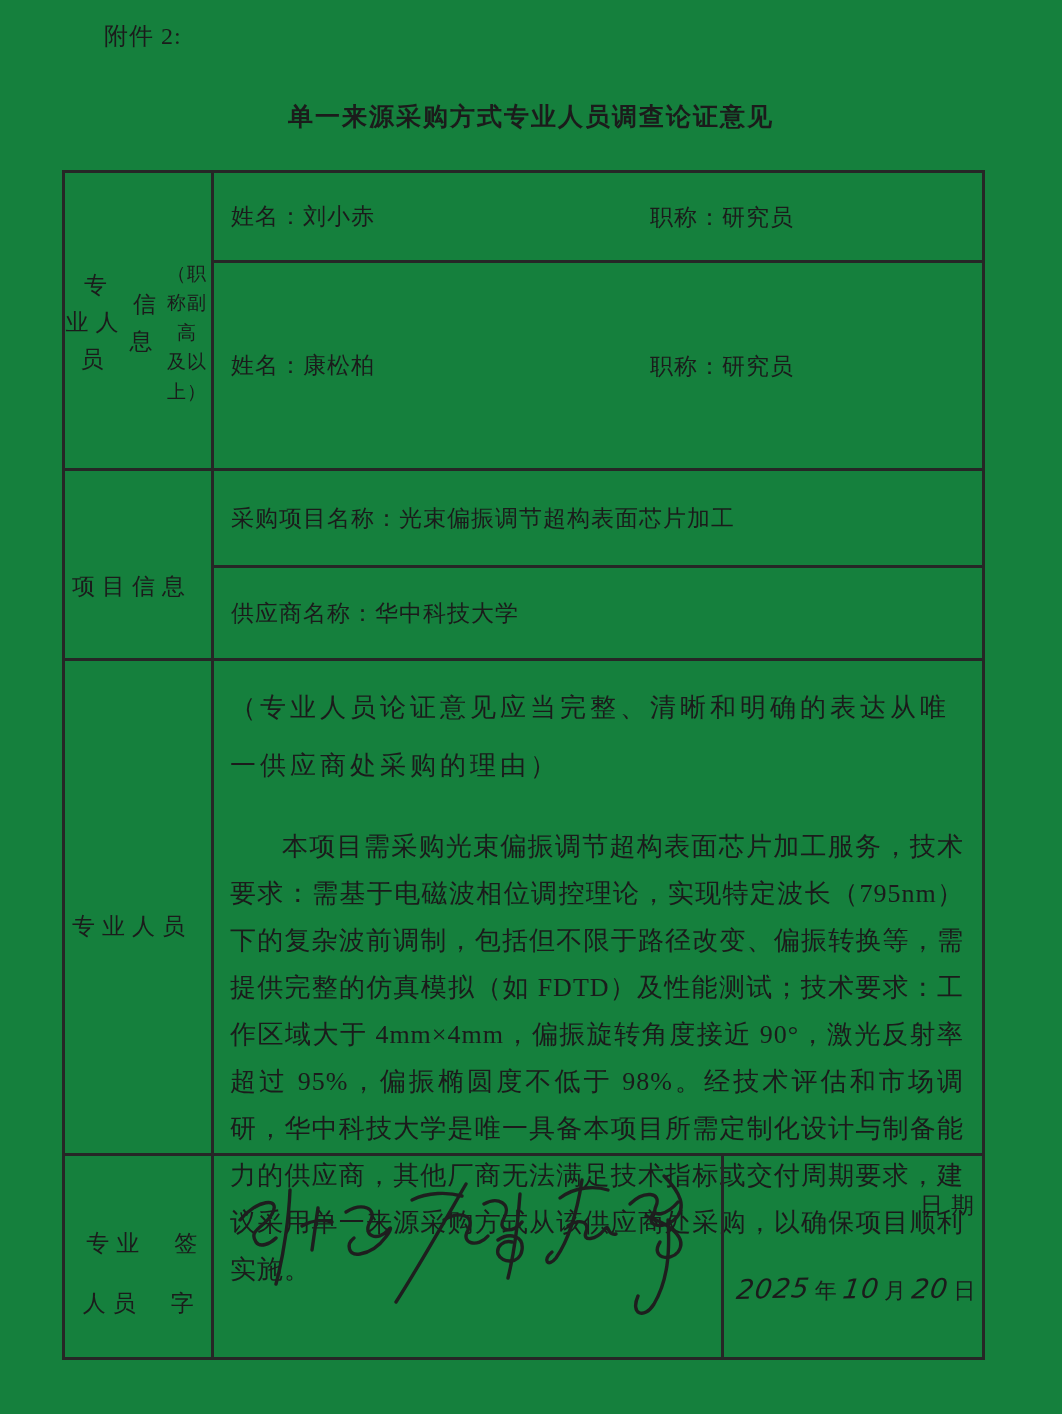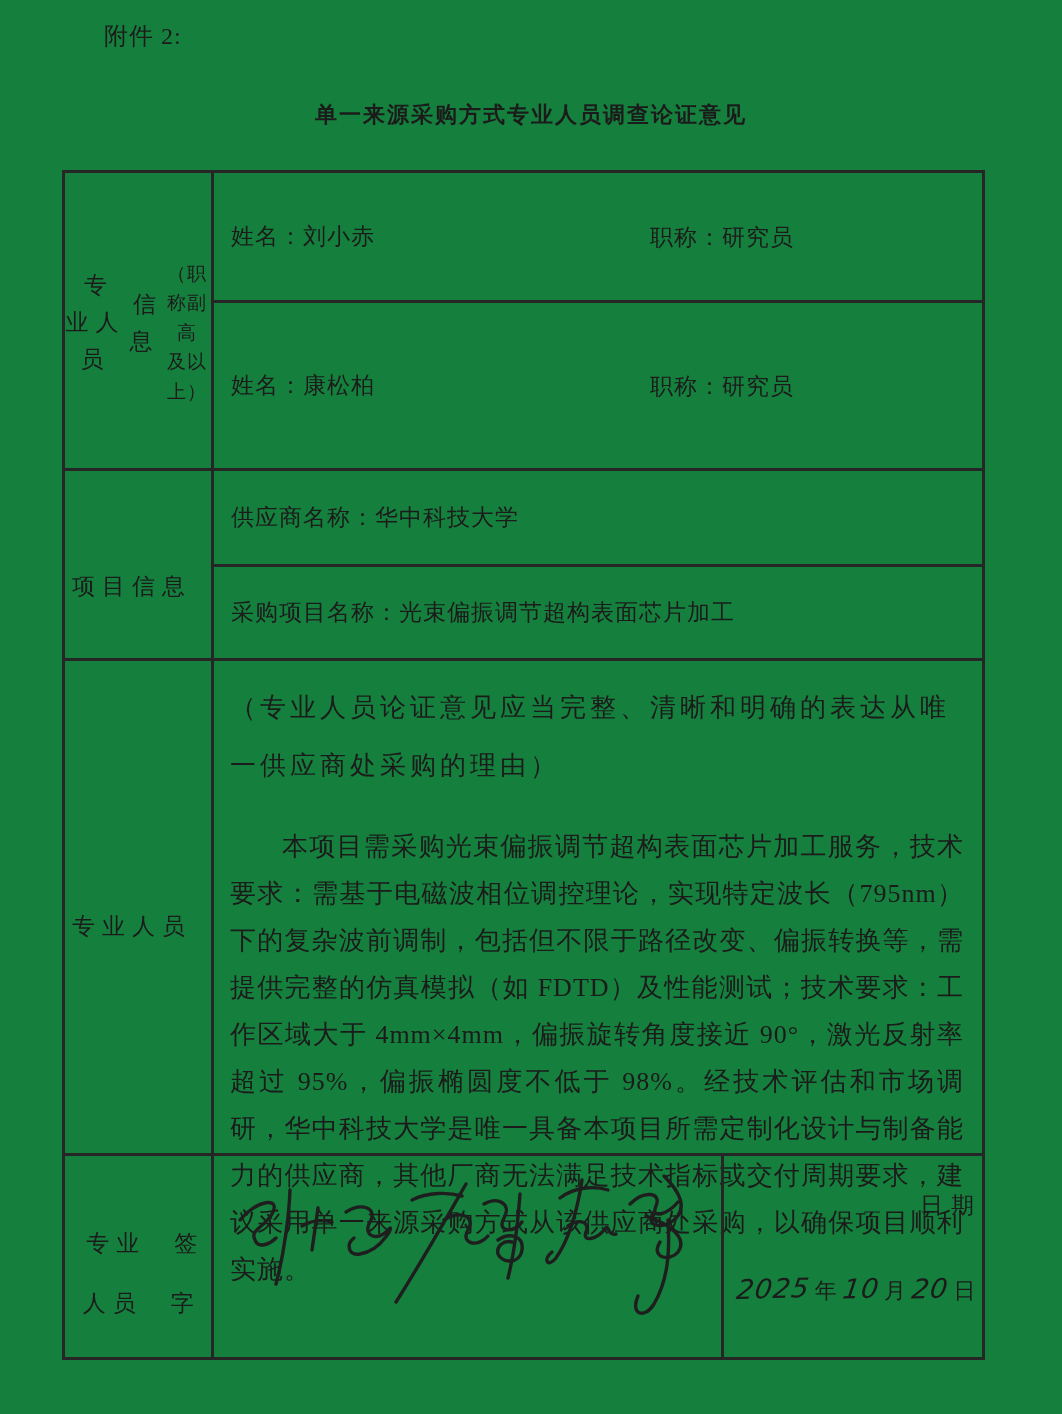--- a/index.html
+++ b/index.html
@@ -11,21 +11,21 @@
   #page{
     position:relative;width:1062px;height:1414px;
     background:#15803d;color:#1b1b1b;overflow:hidden;
   }
   .attachment{
     position:absolute;left:104px;top:20px;
     font-size:24px;letter-spacing:1px;
   }
   .doc-title{
     position:absolute;left:0;top:100px;width:100%;
-    text-align:center;font-size:22px;font-weight:600;letter-spacing:2px;
+    text-align:center;font-size:25px;font-weight:600;letter-spacing:2px;
   }
   .form-table{
     position:absolute;left:62px;top:170px;width:923px;height:1190px;
     border:3px solid #262626;box-sizing:border-box;
     display:flex;flex-direction:column;background:transparent;
   }
   .section{display:flex;box-sizing:border-box;min-height:0;}
   .section + .section{border-top:3px solid #262626;}
   .s1{height:295px;} .s2{height:190px;} .s3{height:495px;} .s4{flex:1;}
   .label-cell{
@@ -41,21 +41,21 @@
   .lc3{justify-content:flex-start;padding-top:40px;}
   .lc3 .label-line{line-height:2.7;}
   .lc4{justify-content:flex-start;padding-top:34px;}
   .lc4 .label-line{line-height:2.6;}
   .content-col{flex:1;display:flex;flex-direction:column;min-width:0;}
   .p-row{
     display:flex;align-items:center;position:relative;
     padding-left:17px;box-sizing:border-box;font-size:23px;letter-spacing:1px;
   }
   .p-row + .p-row{border-top:3px solid #262626;}
-  .s1 .r1{height:127px;} .s1 .r2{height:94px;} .s1 .r3{flex:1;}
+  .s1 .r1{height:87px;} .s1 .r2{height:94px;} .s1 .r3{flex:1;}
   .s2 .r1{height:94px;} .s2 .r2{flex:1;}
   .role-field{position:absolute;left:436px;top:50%;transform:translateY(-50%);white-space:nowrap;}
   .opinion-cell{
     flex:1;box-sizing:border-box;padding:18px 16px 0 16px;min-width:0;
   }
   .opinion-note{
     font-size:26px;line-height:58px;letter-spacing:4px;
     max-width:740px;
   }
   .opinion-body{
@@ -115,25 +115,25 @@
           <span class="role-field"><span>职称：</span><span>研究员</span></span>
         </div>
       </div>
     </div>
 
     <div class="section s2">
       <div class="label-cell lc2">
         <div class="label-line">项目信息</div>
       </div>
       <div class="content-col">
+        <div class="p-row r1">
+          <span><span>采购项目名称：</span><span>光束偏振调节超构表面芯片加工</span></span>
+        </div>
         <div class="p-row r2">
           <span><span>供应商名称：</span><span>华中科技大学</span></span>
-        </div>
-        <div class="p-row r1">
-          <span><span>采购项目名称：</span><span>光束偏振调节超构表面芯片加工</span></span>
         </div>
       </div>
     </div>
 
     <div class="section s3">
       <div class="label-cell lc3">
         <div class="label-line">专业人员</div>
       </div>
       <div class="opinion-cell">
         <div class="opinion-note">（专业人员论证意见应当完整、清晰和明确的表达从唯一供应商处采购的理由）</div>

